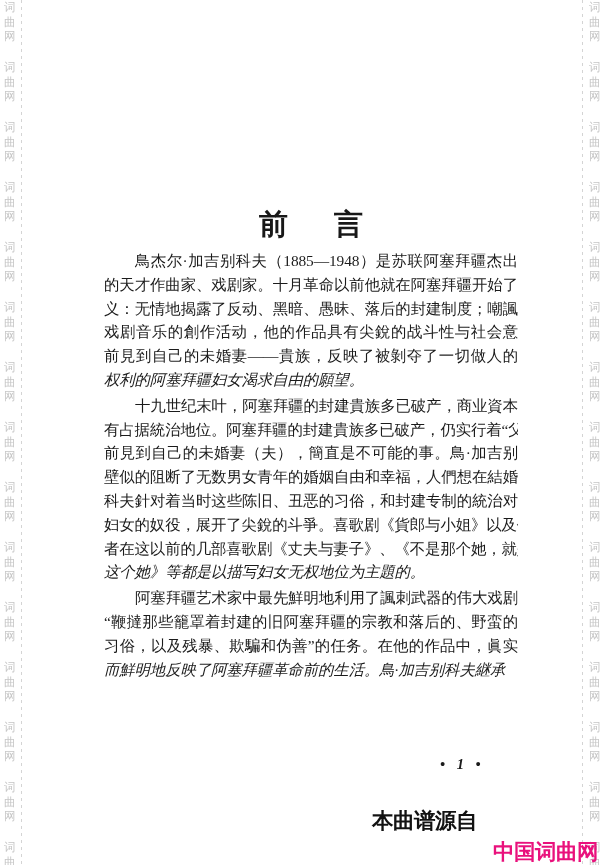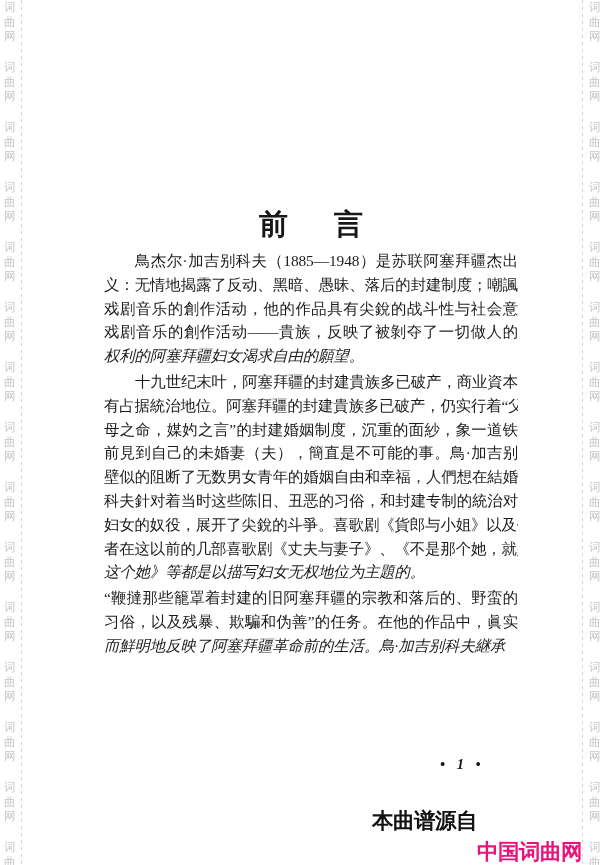--- a/index.html
+++ b/index.html
@@ -65,21 +65,21 @@
   .page-number{
     position:absolute;left:440px;top:756px;
     font-size:14.5px;font-weight:700;font-style:italic;
     letter-spacing:4px;
     color:#1b1b1b;
   }
 
   
   .footer{
     position:absolute;left:372px;top:808px;
-    display:flex;gap:0;
+    display:flex;gap:16px;
     font-family:"Liberation Sans","DejaVu Sans",sans-serif;
     font-size:21.5px;line-height:26px;font-weight:700;
     letter-spacing:-0.5px;
     color:#121212;
     white-space:nowrap;
   }
 </style>
 </head>
 <body>
 
@@ -242,37 +242,38 @@
     </div>
 
   <h1 class="title">
     <span>前</span>
     <span>言</span>
   </h1>
 
   <div class="body-text" style="color: rgb(27, 27, 27);">
       <div class="para">
         <div class="line indent">鳥杰尔·加吉别科夫（1885—1948）是苏联阿塞拜疆杰出</div>
+        <div class="line">的天才作曲家、戏剧家。十月革命以前他就在阿塞拜疆开始了</div>
         <div class="line">义：无情地揭露了反动、黑暗、愚昧、落后的封建制度；嘲諷</div>
         <div class="line">戏剧音乐的創作活动，他的作品具有尖銳的战斗性与社会意</div>
-        <div class="line">戏剧音乐的創作活动——貴族，反映了被剝夺了一切做人的</div>
+        <div class="line">前見到自己的未婚妻——貴族，反映了被剝夺了一切做人的</div>
         <div class="line pl">权利的阿塞拜疆妇女渴求自由的願望。</div>
       </div>
       <div class="para">
         <div class="line indent">十九世纪末叶，阿塞拜疆的封建貴族多已破产，商业資本</div>
         <div class="line">有占据統治地位。阿塞拜疆的封建貴族多已破产，仍实行着“父</div>
-        <div class="line">母之命，媒妁之言”的封建婚姻制度，沉重的面紗，象一道铁</div>
         <div class="line">前見到自己的未婚妻（夫），簡直是不可能的事。鳥·加吉别</div>
         <div class="line">壁似的阻断了无数男女青年的婚姻自由和幸福，人們想在結婚</div>
         <div class="line">科夫針对着当时这些陈旧、丑恶的习俗，和封建专制的統治对</div>
         <div class="line">妇女的奴役，展开了尖銳的斗爭。喜歌剧《貨郎与小姐》以及作</div>
         <div class="line">者在这以前的几部喜歌剧《丈夫与妻子》、《不是那个她，就是</div>
         <div class="line pl">这个她》等都是以描写妇女无权地位为主題的。</div>
       </div>
       <div class="para">
+        <div class="line indent">阿塞拜疆艺术家中最先鮮明地利用了諷刺武器的伟大戏剧</div>
         <div class="line">“鞭撻那些籠罩着封建的旧阿塞拜疆的宗教和落后的、野蛮的</div>
         <div class="line">习俗，以及残暴、欺騙和伪善”的任务。在他的作品中，眞实</div>
         <div class="line pl">而鮮明地反映了阿塞拜疆革命前的生活。鳥·加吉别科夫継承</div>
       </div>
     </div>
 
   <div class="page-number">• 1 •</div>
 
   <div class="footer">
     <span>本曲谱源自</span>

